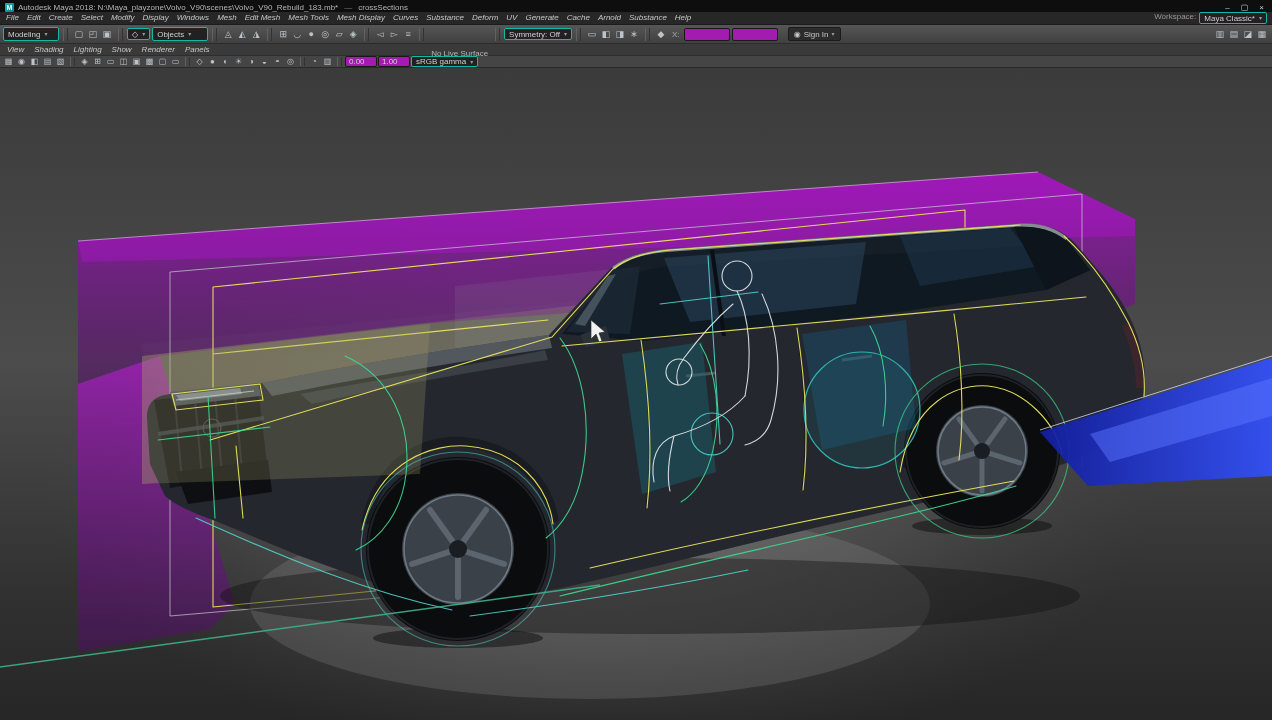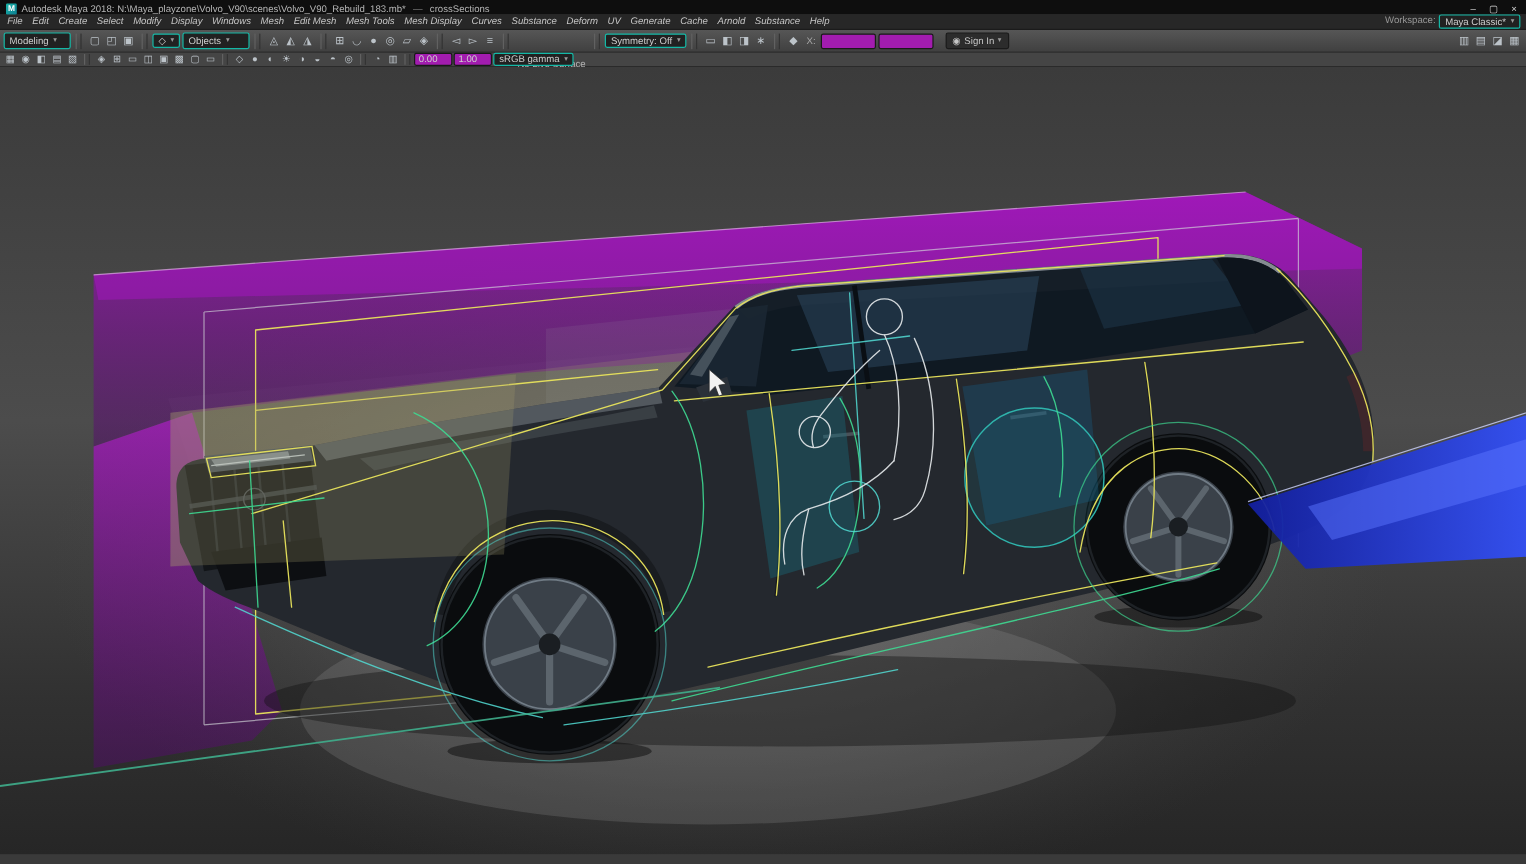--- a/index.html
+++ b/index.html
@@ -175,20 +175,30 @@
     </span>
     <span class="spacer"></span>
     <span class="icon-group">
         <span class="icon-btn">▥</span>
         <span class="icon-btn">▤</span>
         <span class="icon-btn">◪</span>
         <span class="icon-btn">▦</span>
       </span>
   </div>
 
+  <div class="panel-menu">
+    <span class="menus">
+        <span class="menu-item">View</span>
+        <span class="menu-item">Shading</span>
+        <span class="menu-item">Lighting</span>
+        <span class="menu-item">Show</span>
+        <span class="menu-item">Renderer</span>
+        <span class="menu-item">Panels</span>
+      </span>
+  </div>
 
   <div class="vp-toolbar">
     <span class="icon-group">
         <span class="icon-btn">▦</span>
         <span class="icon-btn">◉</span>
         <span class="icon-btn">◧</span>
         <span class="icon-btn">▤</span>
         <span class="icon-btn">▧</span>
       </span>
     <span class="sl-sep"></span>

